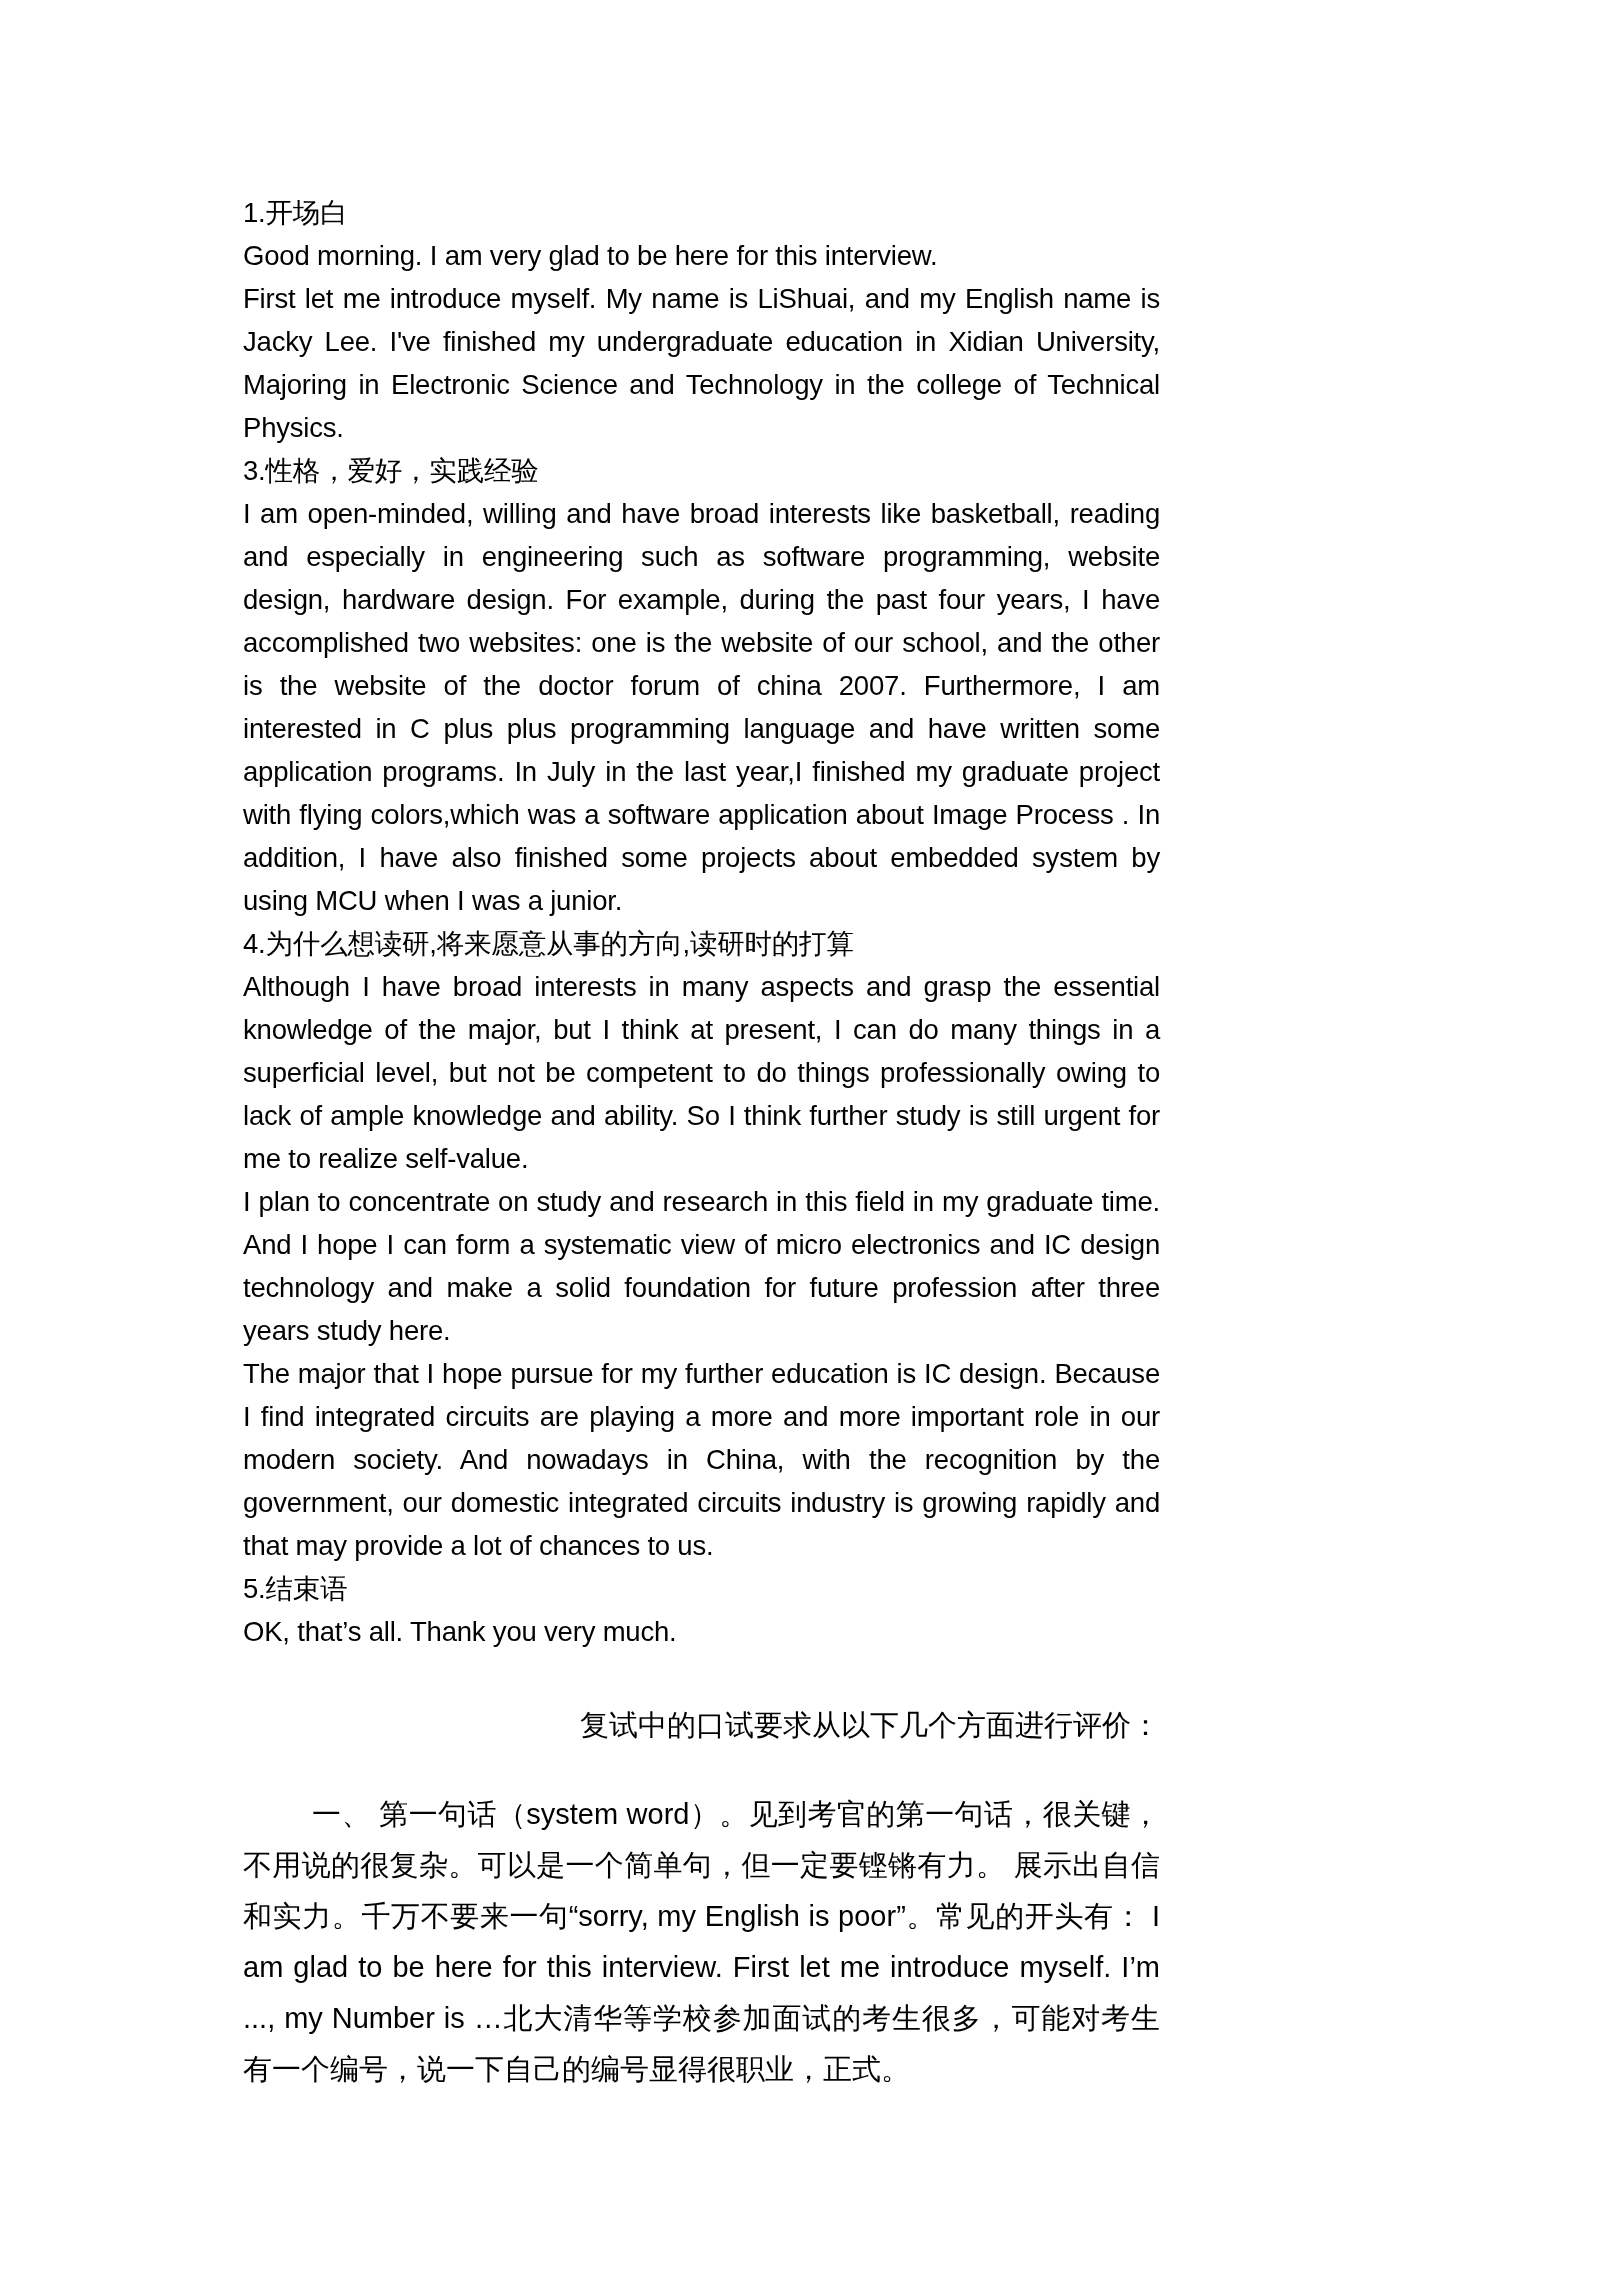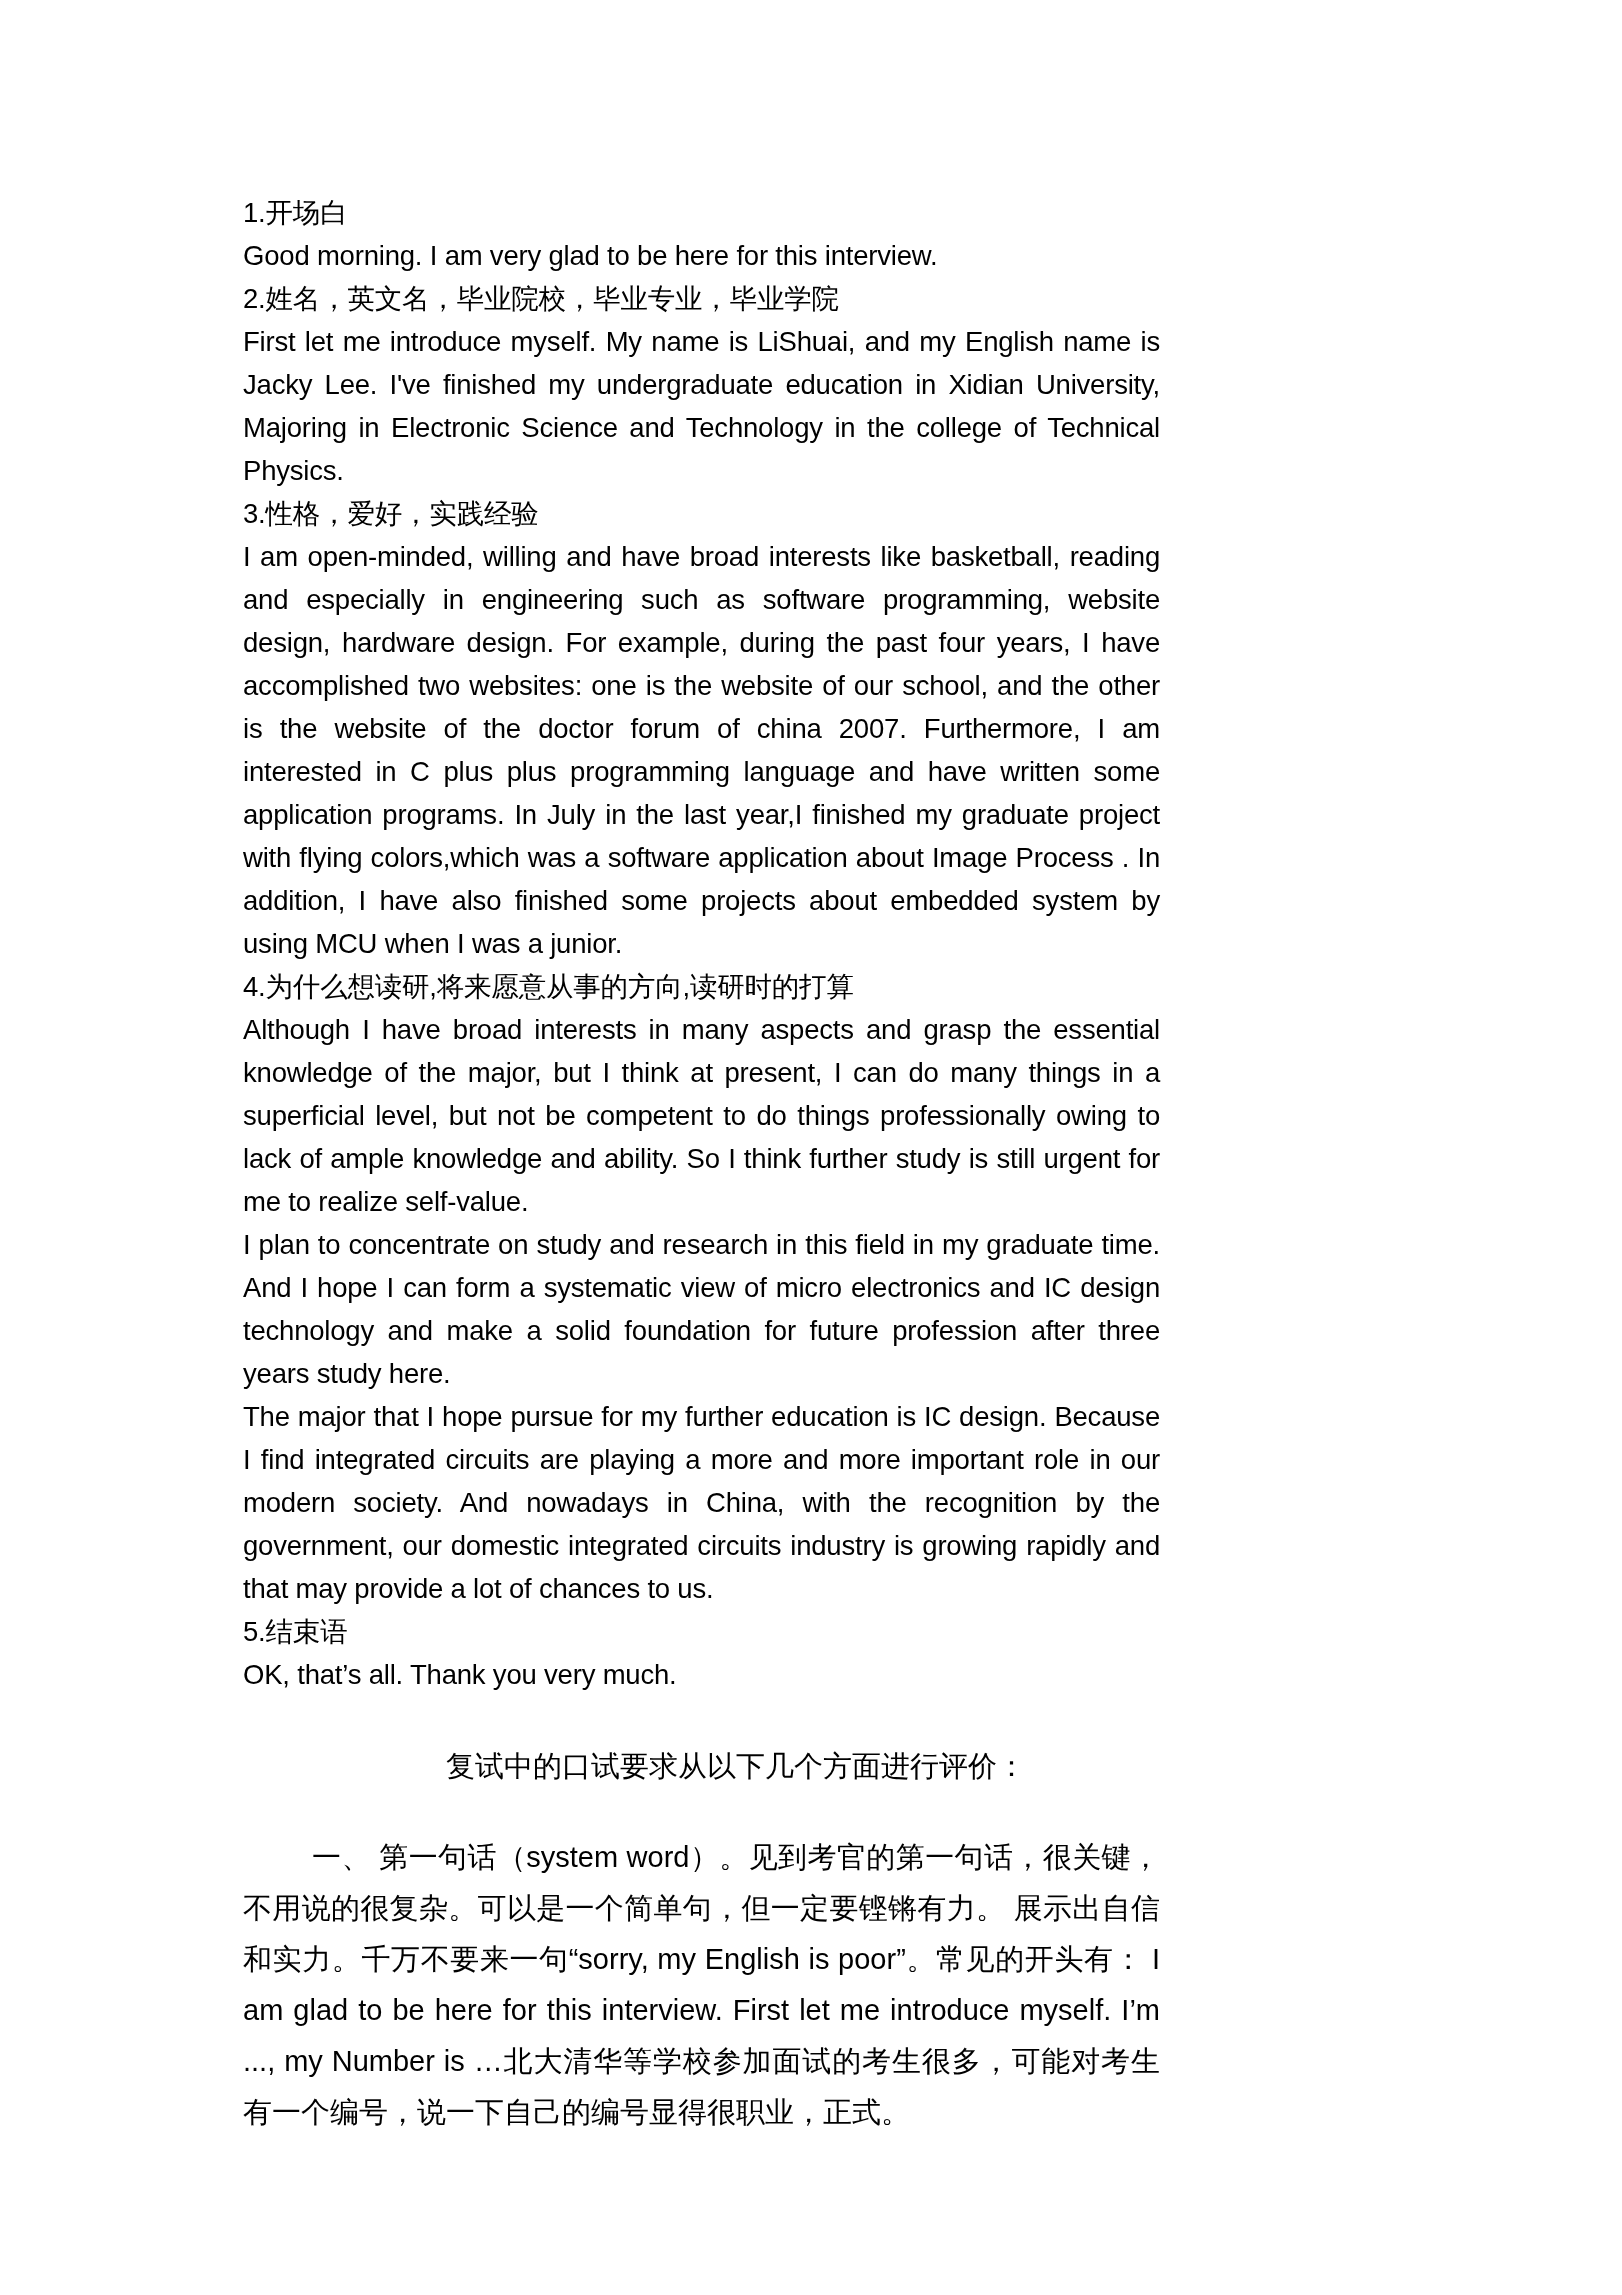--- a/index.html
+++ b/index.html
@@ -44,22 +44,21 @@
   .evaluation {
     font-size: 29px;
     line-height: 51px;
     margin-top: 47px;
   }
   .evaluation p {
     margin: 0;
   }
   .b-intro {
     text-indent: 69px;
-    text-align: center;
-    font-family: Liberation Mono, monospace;
+    text-align: right;
   }
   .b-para {
     text-indent: 69px;
     text-align: justify;
     text-justify: inter-word;
   }
   .b-para.first {
     margin-top: 33px;
   }
   .b-para.second {
@@ -67,21 +66,20 @@
   }
 </style>
 </head>
 <body>
 
 <div class="page">
 
   <section class="intro-script">
     <p class="h">1.开场白</p>
     <p class="pl">Good morning. I am very glad to be here for this interview.</p>
-    <p class="h">2.姓名，英文名，毕业院校，毕业专业，毕业学院</p>
     <p class="pj">First let me introduce myself. My name is LiShuai, and my English name is Jacky Lee. I've finished my undergraduate education in Xidian University, Majoring in Electronic Science and Technology in the college of Technical Physics.</p>
     <p class="h">3.性格，爱好，实践经验</p>
     <p class="pj">I am open-minded, willing and have broad interests like basketball, reading and especially in engineering such as software programming, website design, hardware design. For example, during the past four years, I have accomplished two websites: one is the website of our school, and the other is the website of the doctor forum of china 2007. Furthermore, I am interested in C plus plus programming language and have written some application programs. In July in the last year,I finished my graduate project with flying colors,which was a software application about Image Process . In addition, I have also finished some projects about embedded system by using MCU when I was a junior.</p>
     <p class="h">4.为什么想读研,将来愿意从事的方向,读研时的打算</p>
     <p class="pj">Although I have broad interests in many aspects and grasp the essential knowledge of the major, but I think at present, I can do many things in a superficial level, but not be competent to do things professionally owing to lack of ample knowledge and ability. So I think further study is still urgent for me to realize self-value.</p>
     <p class="pj">I plan to concentrate on study and research in this field in my graduate time. And I hope I can form a systematic view of micro electronics and IC design technology and make a solid foundation for future profession after three years study here.</p>
     <p class="pj">The major that I hope pursue for my further education is IC design. Because I find integrated circuits are playing a more and more important role in our modern society. And nowadays in China, with the recognition by the government, our domestic integrated circuits industry is growing rapidly and that may provide a lot of chances to us.</p>
     <p class="h">5.结束语</p>
     <p class="pl">OK, that’s all. Thank you very much.</p>
   </section>

